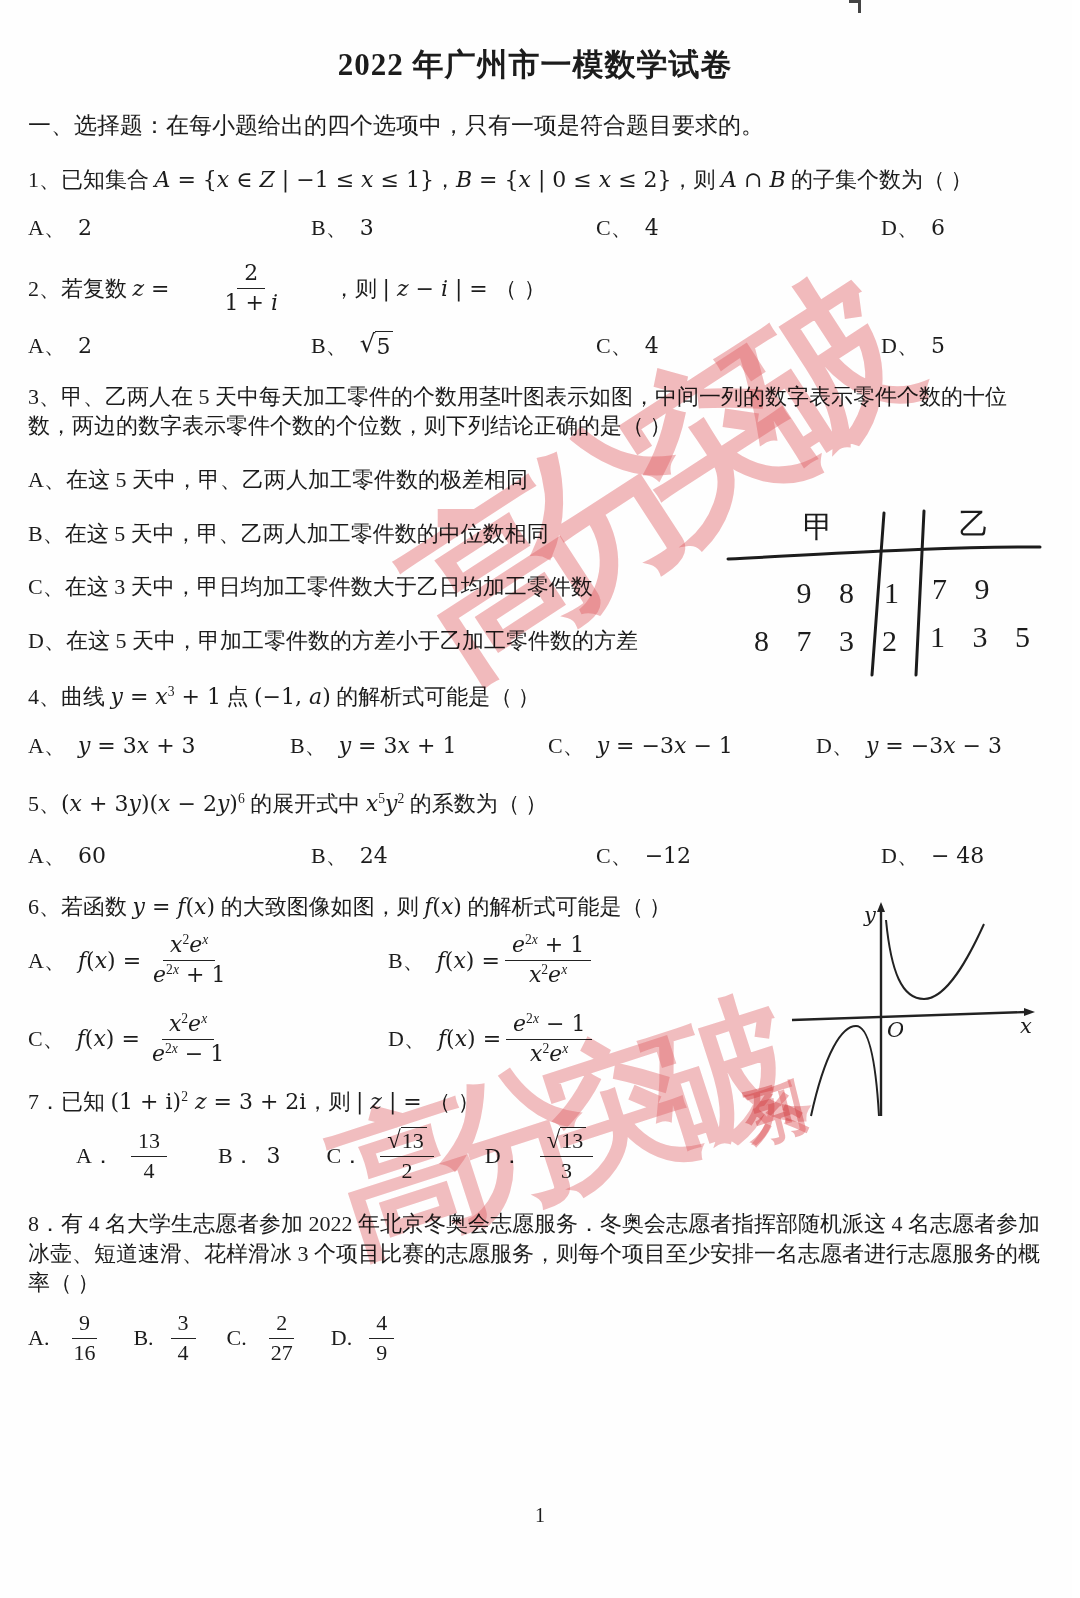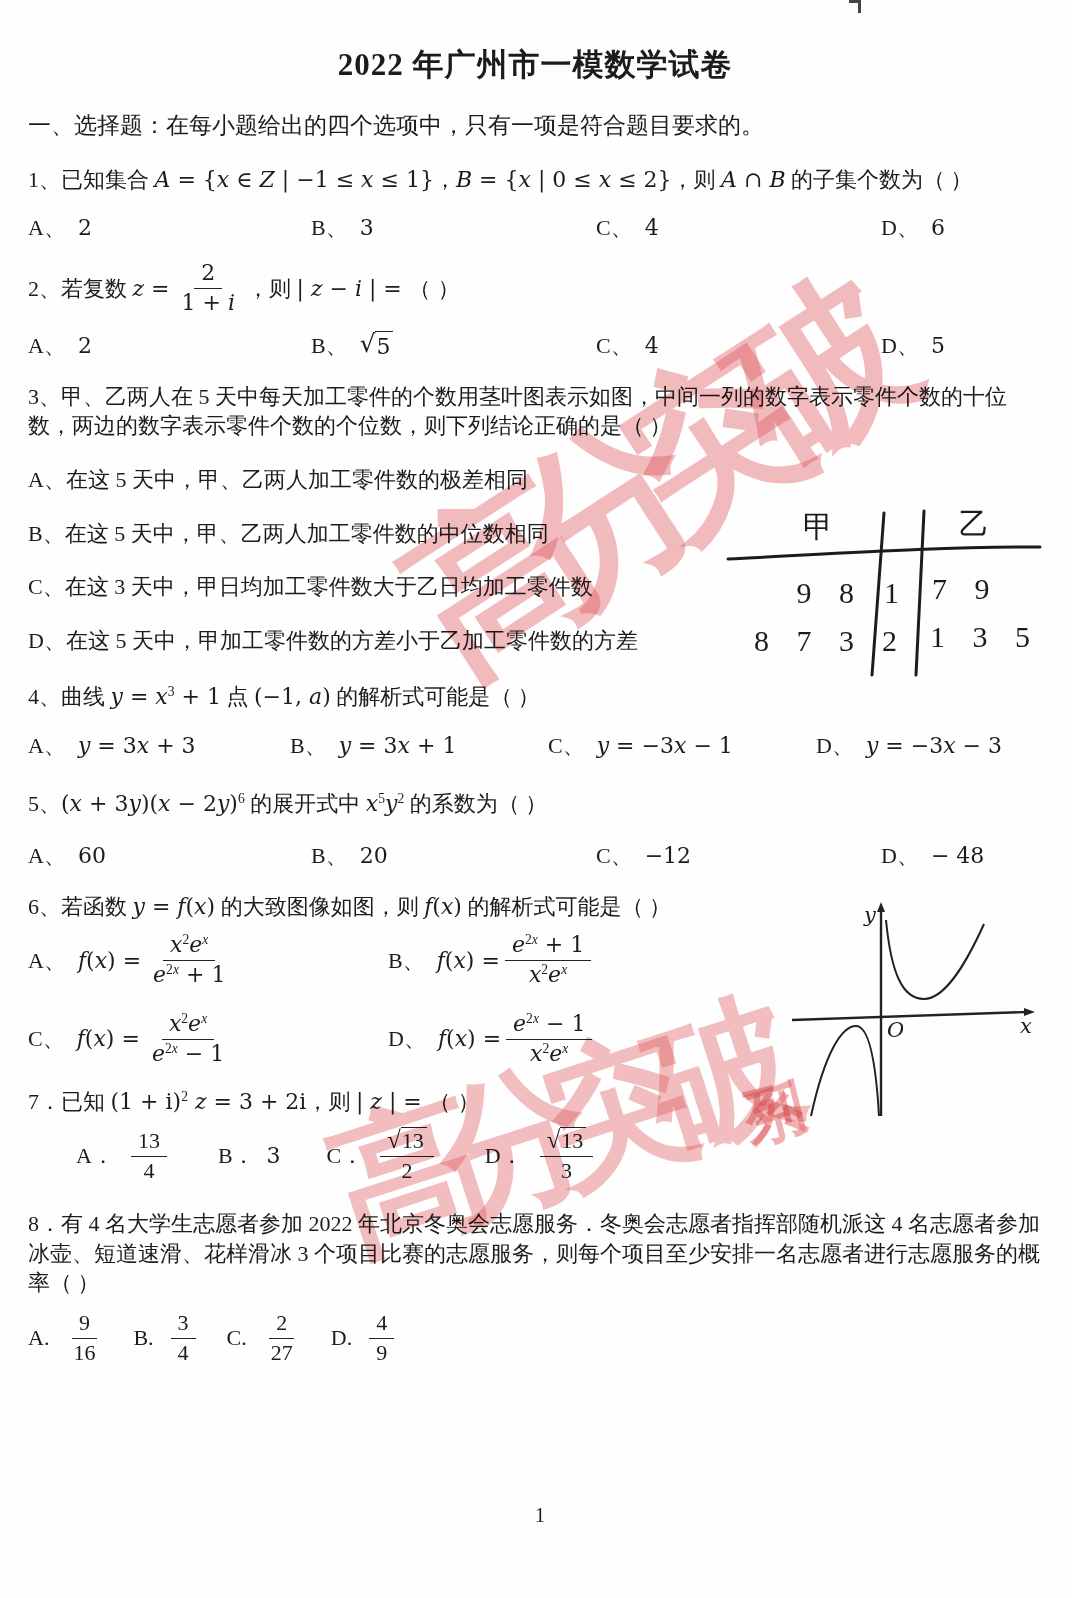--- a/index.html
+++ b/index.html
@@ -24,21 +24,21 @@
     font-size:31px;
     font-weight:bold;
     letter-spacing:1px;
   }
   .section{
     margin-top:24px;
     font-size:23px;
     font-weight:normal;
   }
   .stem{margin-top:24px;}
-  .flexline{display:flex;align-items:center;flex-wrap:wrap;}
+  .flexline{display:flex;align-items:center;flex-wrap:wrap;gap:43px;}
 
   .seg-m{font-family:"DejaVu Serif",serif;font-style:italic;}
   .seg-n{font-family:"DejaVu Serif",serif;}
   sup{font-size:0.62em;line-height:0;}
   .seg-supm{font-style:italic;}
 
   .opt-grid{
     margin-top:18px;
     display:grid;
     grid-template-columns:283px 285px 285px 1fr;
@@ -207,21 +207,21 @@
   </div>
 
   <div class="stem" style="margin-top:28px;"><span class="seg-cn">5、</span><span class="seg-n">(</span><span class="seg-m">x</span><span class="seg-n"> + 3</span><span class="seg-m">y</span><span class="seg-n">)(</span><span class="seg-m">x</span><span class="seg-n"> − 2</span><span class="seg-m">y</span><span class="seg-n">)</span><sup class="seg-sup">6</sup><span class="seg-cn"> 的展开式中 </span><span class="seg-m">x</span><sup class="seg-sup">5</sup><span class="seg-m">y</span><sup class="seg-sup">2</sup><span class="seg-cn"> 的系数为（        ）</span></div>
   <div class="opt-grid" style="margin-top:22px;">
     <div class="opt">
         <span class="olabel">A、</span>
         <span class="oval">60</span>
       </div>
     <div class="opt">
         <span class="olabel">B、</span>
-        <span class="oval">20</span>
+        <span class="oval">24</span>
       </div>
     <div class="opt">
         <span class="olabel">C、</span>
         <span class="oval">−12</span>
       </div>
     <div class="opt">
         <span class="olabel">D、</span>
         <span class="oval">− 48</span>
       </div>
   </div>

